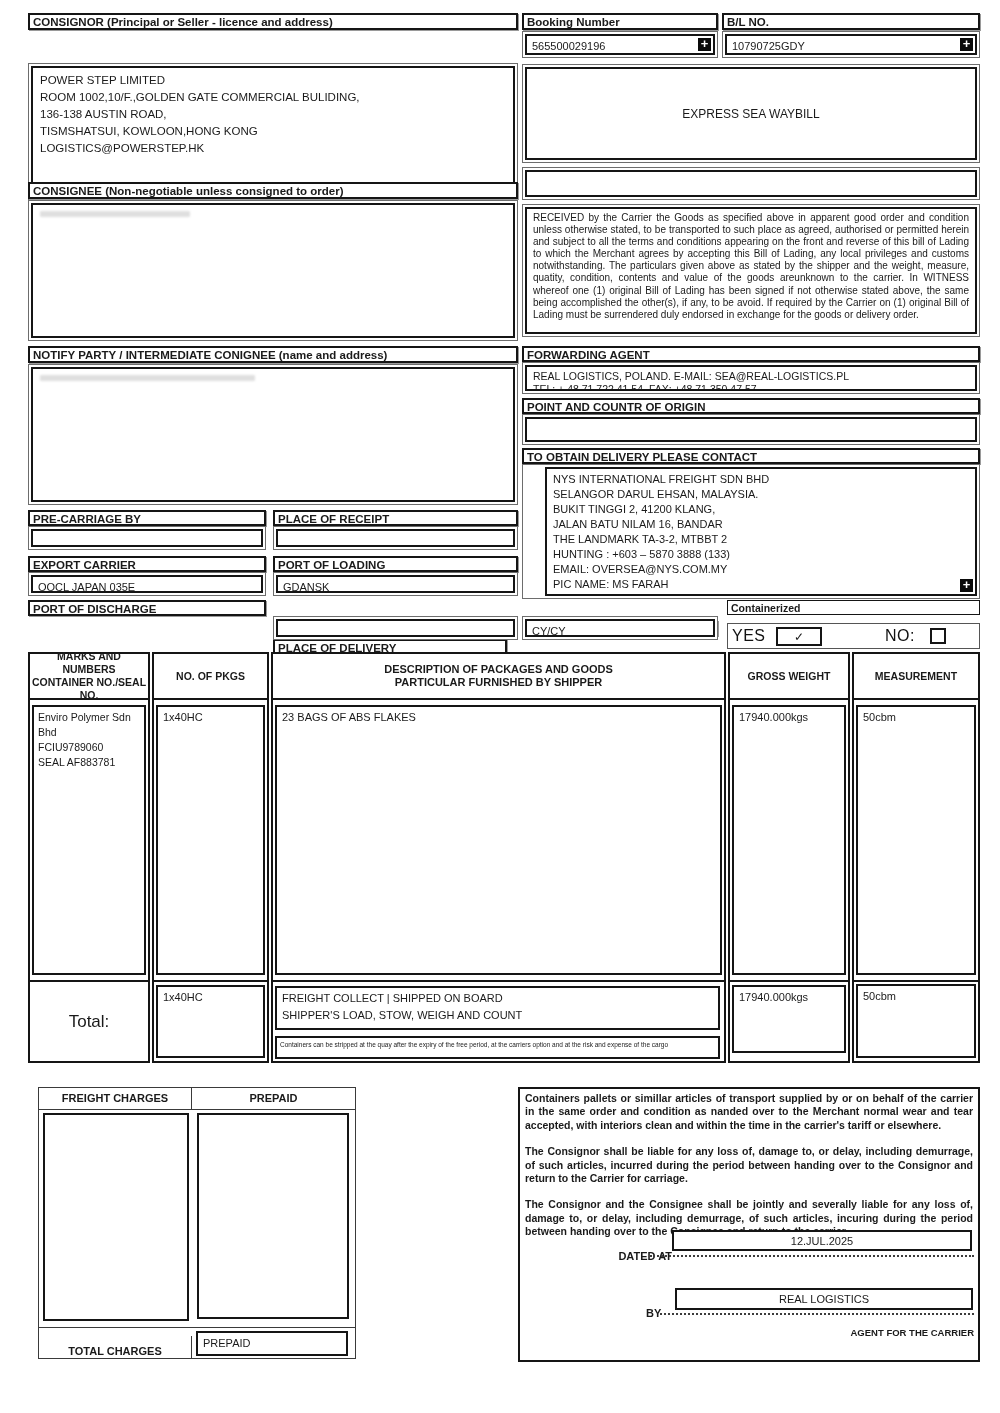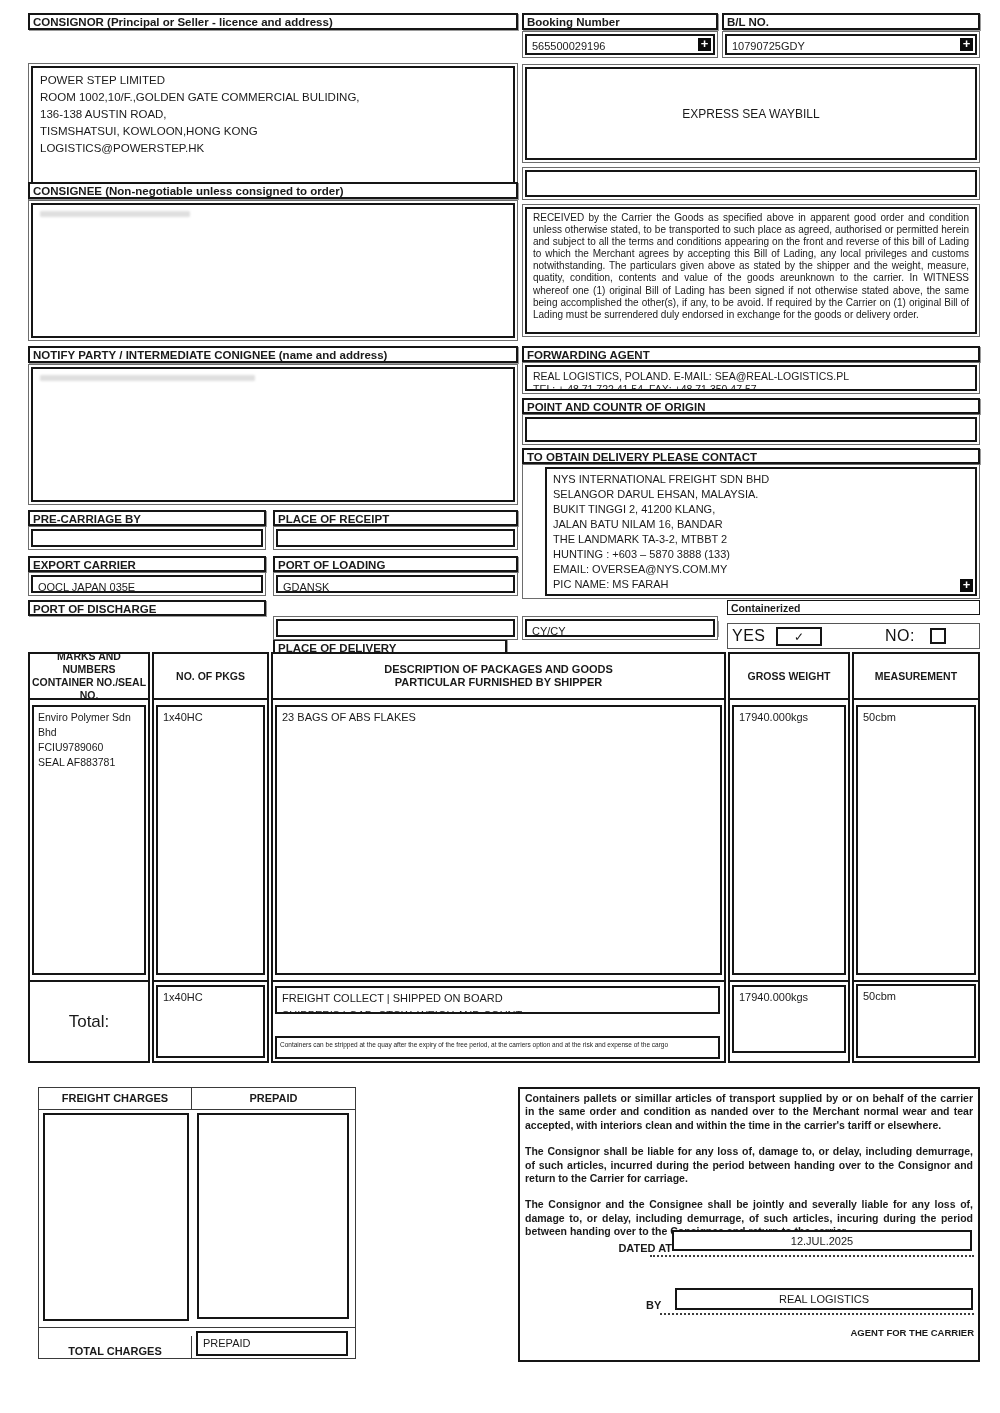--- a/index.html
+++ b/index.html
@@ -51,21 +51,21 @@
   .fc { position:absolute; left:38px; top:1087px; width:318px; height:272px; border:1px solid #3a3a3a; background:#fff; }
   .fc .hcell { position:absolute; top:0; height:22px; border-bottom:1px solid #3a3a3a; font-weight:bold; font-size:11px; text-align:center; line-height:21px; }
   .fc .bigbox { position:absolute; border:2px solid #151515; }
   .fc .bottomrow { position:absolute; left:0; right:0; top:239px; bottom:0; border-top:1px solid #3a3a3a; }
   
   .terms { position:absolute; left:518px; top:1087px; width:462px; height:275px; border:2px solid #151515; background:#fff; }
   .terms p { font-size:10.5px; line-height:13.4px; font-weight:600; text-align:justify; margin:0 0 13px 0; }
   .terms .ptext { position:absolute; left:5px; right:5px; top:3px; }
   .sigbox { position:absolute; border:2px solid #151515; text-align:center; font-size:11px; background:#fff; }
   .dotline { position:absolute; border-bottom:2px dotted #3c3c3c; height:0; }
-  .biglabel { position:absolute; font-weight:bold; font-size:11px; }
+  .biglabel { position:absolute; font-weight:bold; font-size:11px;margin-top:8px; }
   .chkbox { position:absolute; border:2px solid #151515; display:flex; align-items:center; justify-content:center; font-size:12px; background:#fff; }
   .yn { position:absolute; font-size:16px; letter-spacing:.5px; color:#111; }
 </style>
 </head>
 <body>
 
 <div class="page">
 
   <div class="bar" style="left:28px; top:13px; width:490px; height:17px;">CONSIGNOR (Principal or Seller - licence and address)</div>
   <div class="dbox" style="left:28px; top:31px; width:490px; height:145px;margin-top:32px;">
@@ -212,21 +212,21 @@
     </div>
   </div>
 
   <div class="col" style="left:271px; width:455px;">
     <div class="hdr" style="font-size:11px;">
       <div>DESCRIPTION OF PACKAGES AND GOODS</div>
       <div>PARTICULAR FURNISHED BY SHIPPER</div>
     </div>
     <div class="bodybox val">23 BAGS  OF ABS FLAKES</div>
     <div class="totalrow">
-      <div class="cellbox" style="left:2px; top:4px; right:4px; height:28px; font-size:11px; line-height:17px; padding:2px 5px;">
+      <div class="cellbox" style="left:2px; top:4px; right:4px; height:44px; font-size:11px; line-height:17px; padding:2px 5px;">
         <div>FREIGHT COLLECT | SHIPPED ON BOARD</div>
         <div>SHIPPER'S LOAD, STOW, WEIGH AND COUNT</div>
       </div>
       <div class="cellbox tiny" style="left:2px; top:54px; right:4px; height:23px;">Containers can be stripped at the quay after the expiry of the free period, at the carriers option and at the risk and expense of the cargo</div>
     </div>
   </div>
 
   <div class="col" style="left:728px; width:122px;">
     <div class="hdr">
       <div>GROSS WEIGHT</div>

